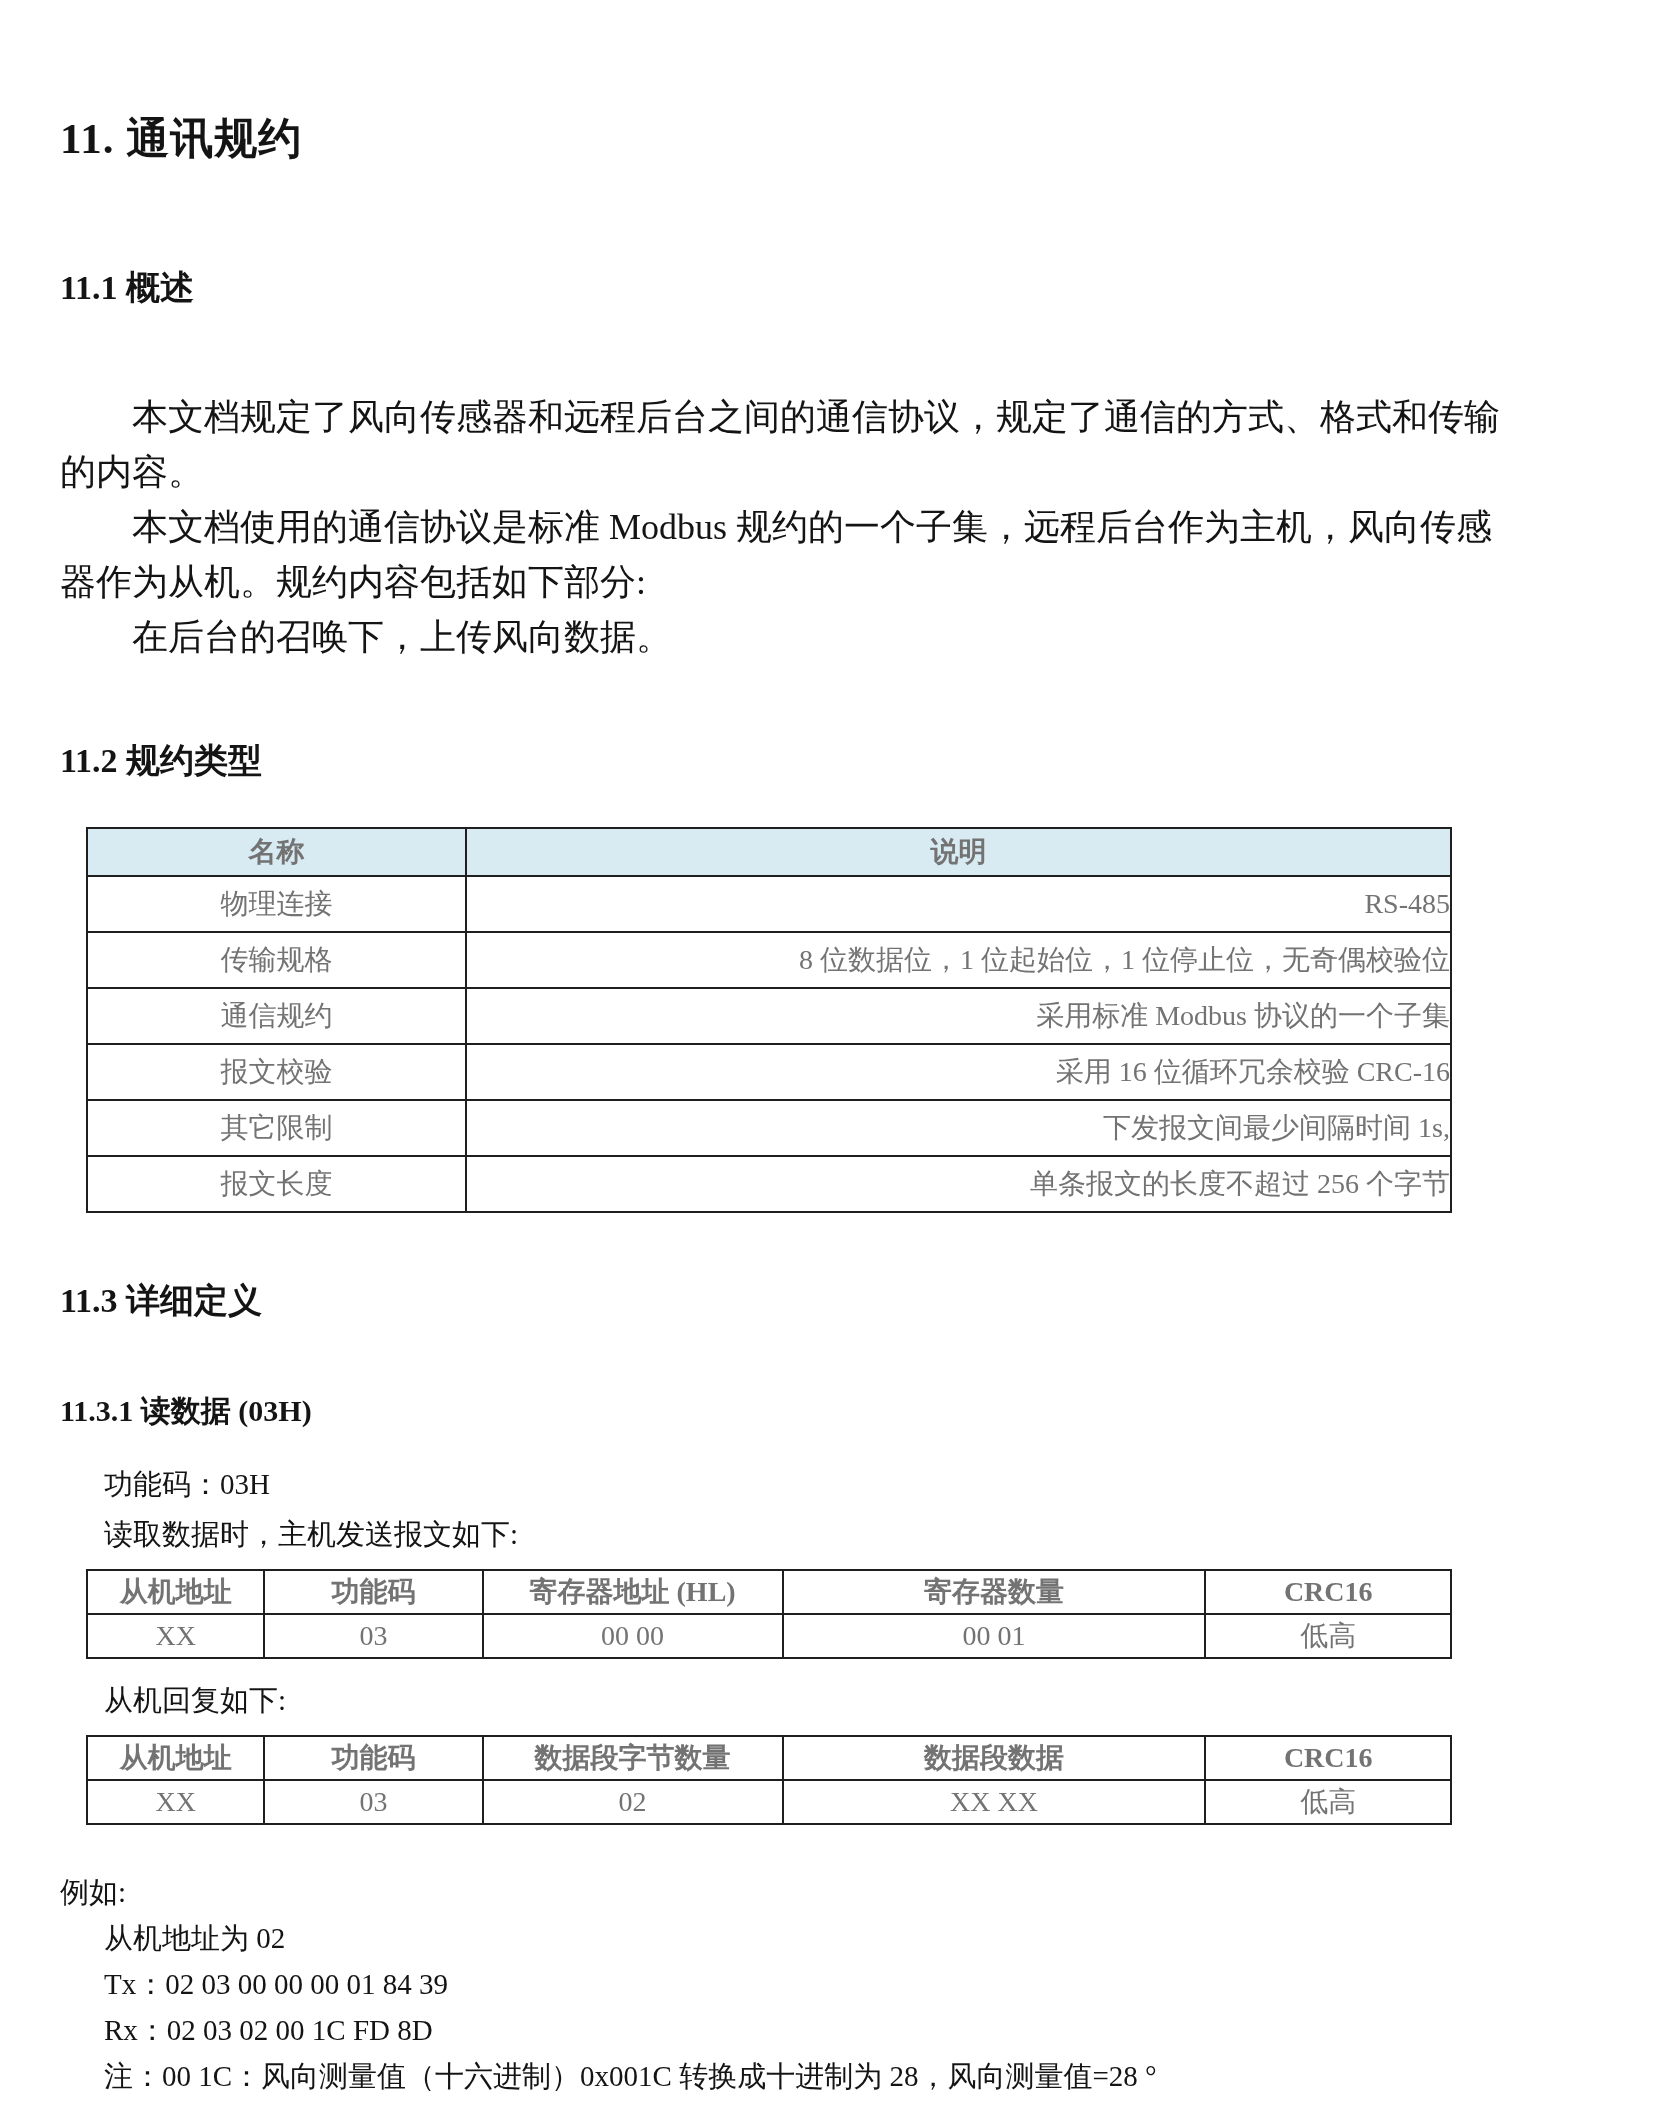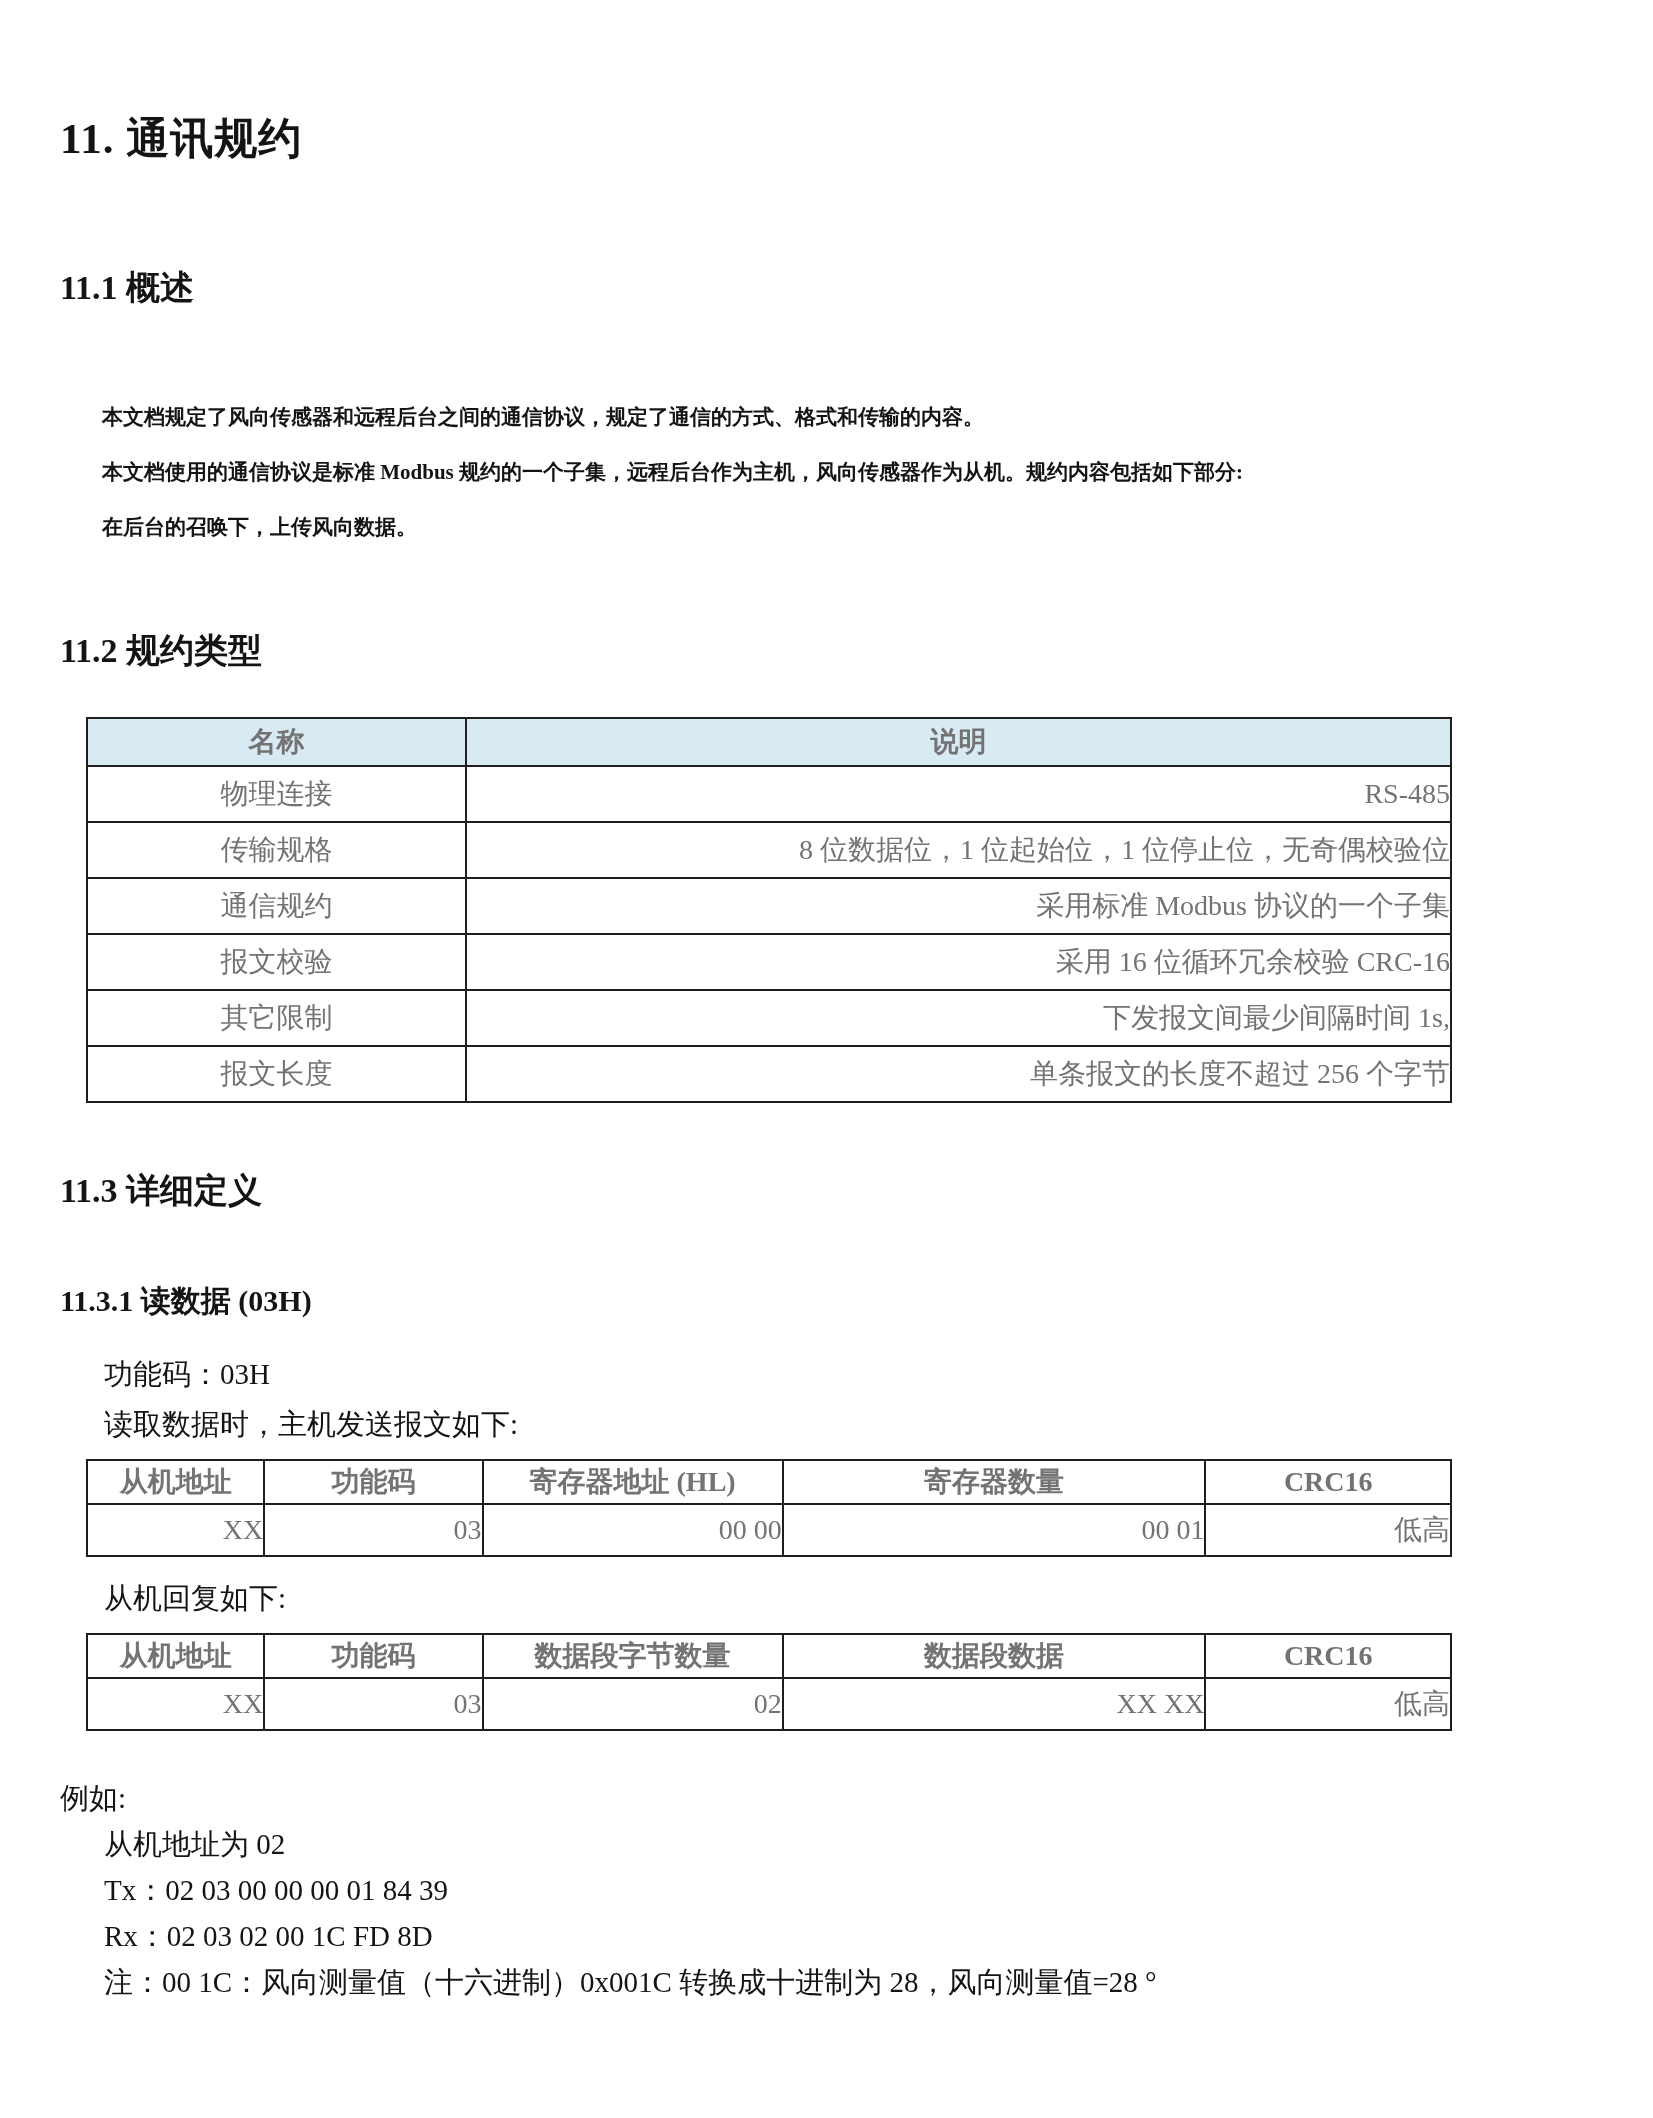--- a/index.html
+++ b/index.html
@@ -31,21 +31,21 @@
   .h2-overview { margin-top: 100px; }
   .h2-protocol { margin-top: 74px; }
   .h2-detail   { margin-top: 66px; }
   .h3 {
     font-size: 30px;
     font-weight: bold;
     line-height: 40px;
     margin: 68px 0 0 0;
   }
 
-  .paragraphs { margin-top: 80px; font-size: 21px; line-height: 55px; font-weight: bold; }
+  .paragraphs { margin-top: 80px; font-size: 36px; line-height: 55px; }
   .paragraphs p { margin: 0; text-indent: 2em; }
 
   table.doc-table {
     border-collapse: collapse;
     table-layout: fixed;
     width: 1366px;
     margin-left: 26px;
     font-size: 28px;
     color: #737373;
   }
@@ -60,21 +60,21 @@
   }
   table.spec-table { margin-top: 44px; }
   table.spec-table th { background: #d8eaf2; }
   table.spec-table td { height: 56px; }
   table.spec-table td.cell-name { text-align: center; }
   table.spec-table td.cell-desc { text-align: right; padding-left: 18px; }
   .col-name { width: 27.8%; }
 
   table.frame-table { margin-top: 10px; }
   table.frame-table th { height: 44px; background: #ffffff; }
-  table.frame-table td { height: 52px; text-align: right; }
+  table.frame-table td { height: 44px; text-align: center; }
   .fcol-1 { width: 13%; }
   .fcol-2 { width: 16%; }
   .fcol-3 { width: 22%; }
   .fcol-4 { width: 31%; }
   .fcol-5 { width: 18%; }
 
   .body-line {
     font-size: 29px;
     line-height: 50px;
     margin: 0 0 0 44px;

